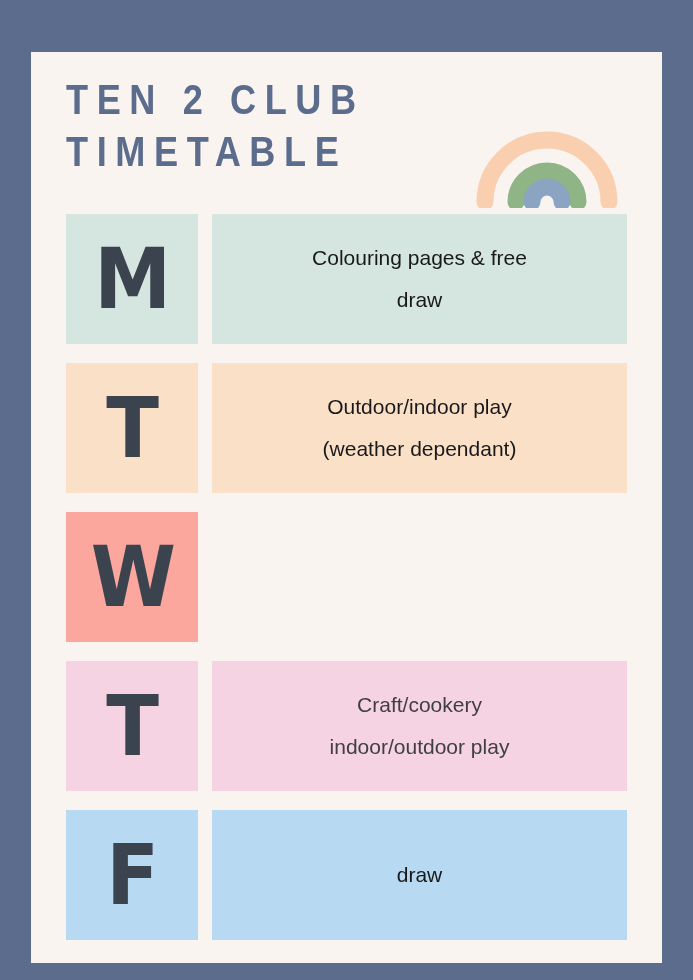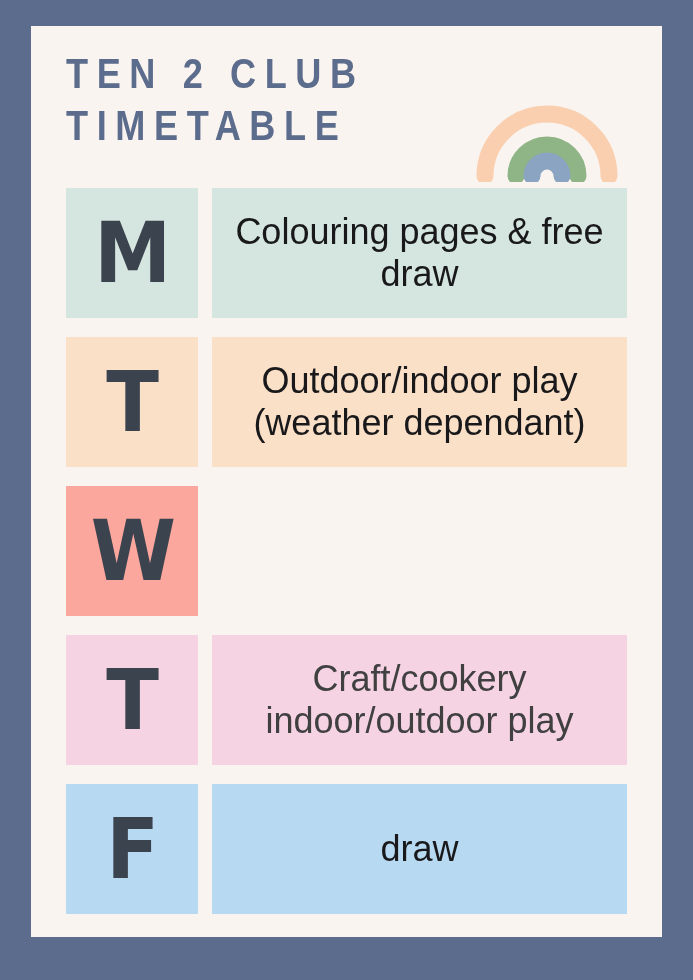--- a/index.html
+++ b/index.html
@@ -11,21 +11,21 @@
     position: relative;
     width: 693px;
     height: 980px;
     background: #5c6c8c;
     overflow: hidden;
     font-family: "Liberation Sans", sans-serif;
   }
   .card {
     position: absolute;
     left: 31px;
-    top: 26px;
+    top: 52px;
     width: 631px;
     height: 911px;
     background: #faf4f0;
   }
   .header {
     position: relative;
     height: 152px;
   }
   .title {
     position: absolute;
@@ -86,21 +86,21 @@
     margin-left: 14px;
     display: flex;
     align-items: center;
     justify-content: center;
     padding: 0 16px;
     box-sizing: border-box;
   }
   .desc-text {
     font-family: "Liberation Sans", sans-serif;
     font-weight: 300;
-    font-size: 36px;
+    font-size: 21px;
     line-height: 42px;
     color: #19191b;
     text-align: center;
     white-space: pre-line;
   }
 </style>
 </head>
 <body>
 
 <div class="poster" style="background: rgb(92, 108, 140);">

